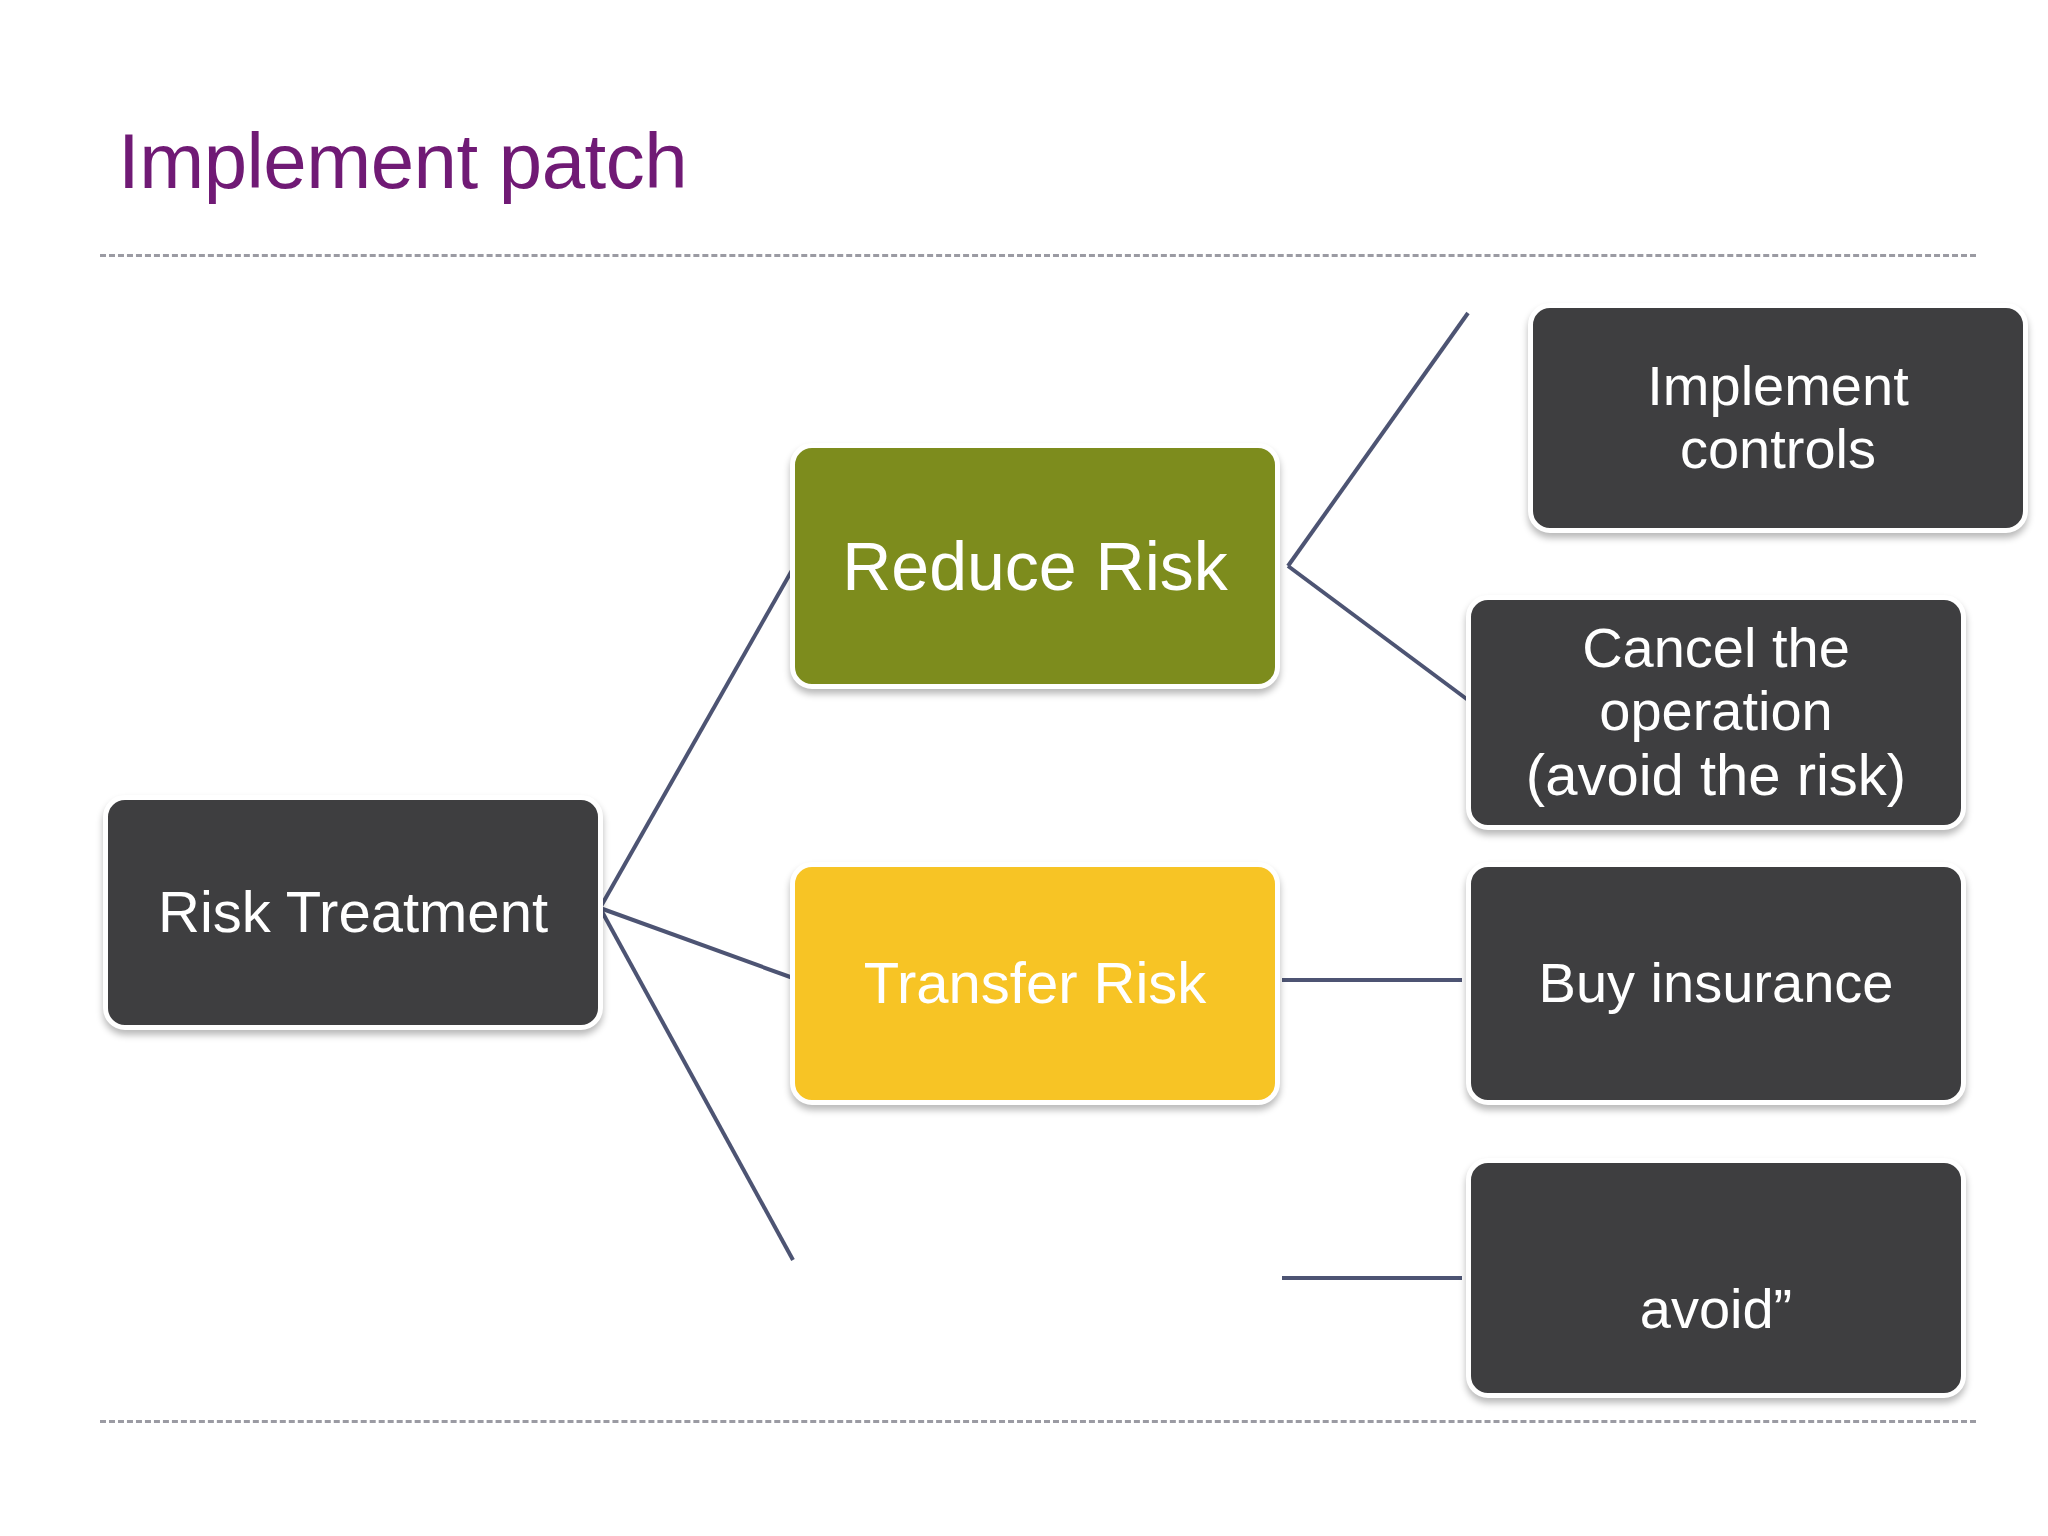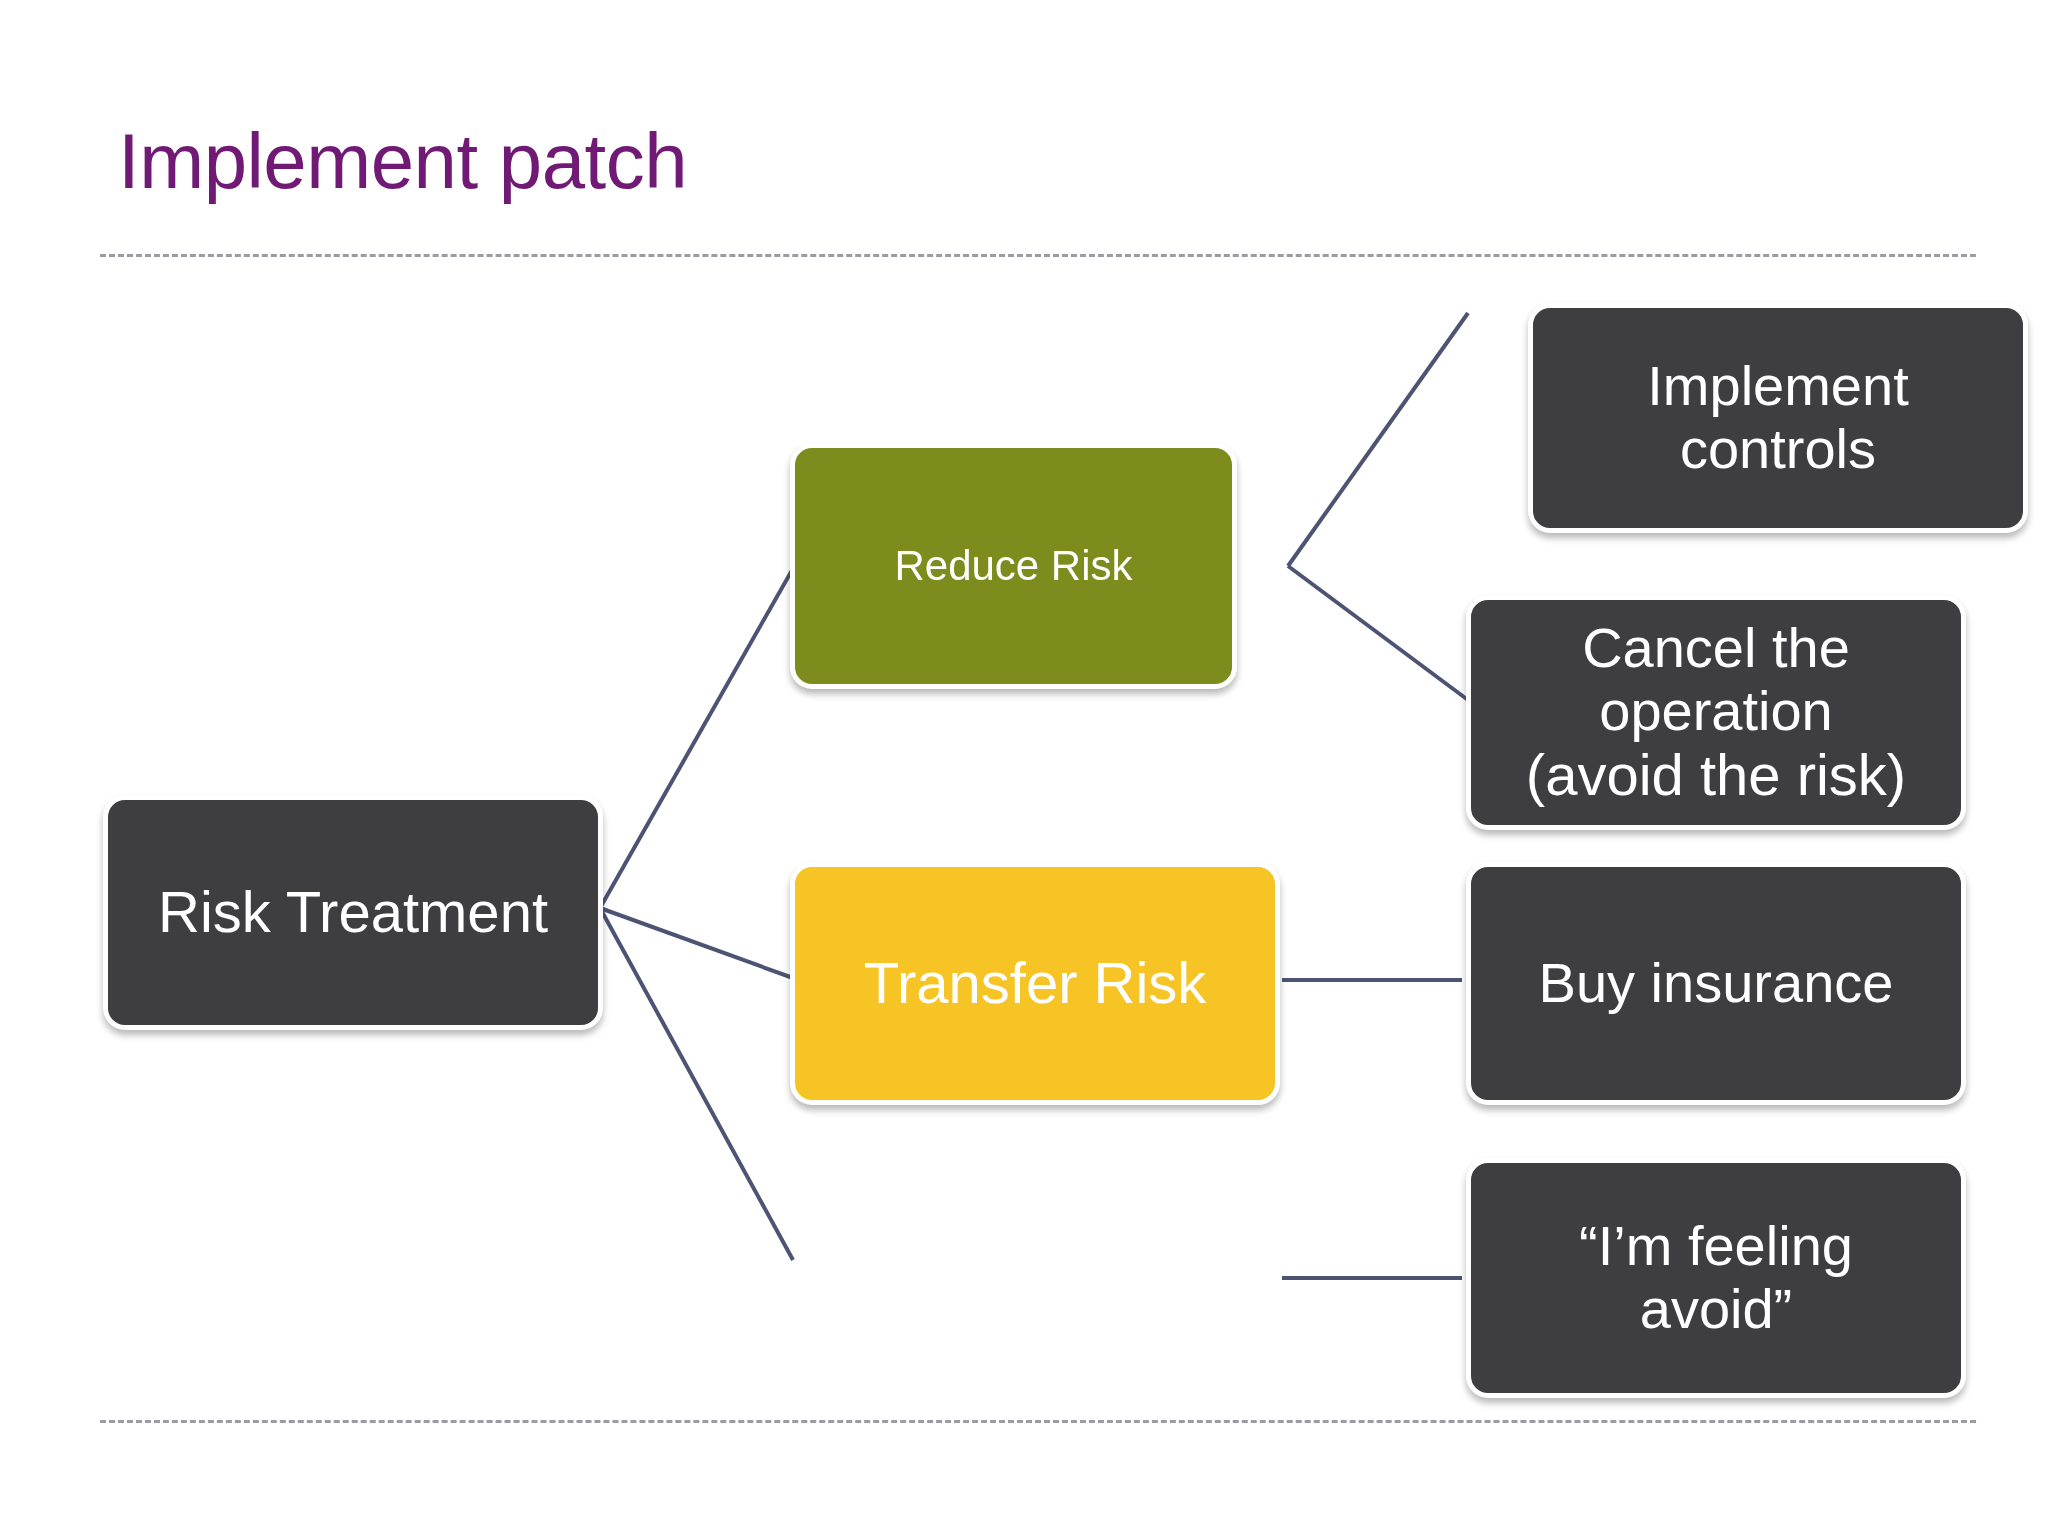--- a/index.html
+++ b/index.html
@@ -74,21 +74,21 @@
   .yellow { background: #f7c425; }
   .red    { background: #ce0a0a; }
 
   
   #node-root {
     left: 103px;  top: 795px;  width: 500px;  height: 235px;
     font-size: 58px;
   }
 
   
-  #node-reduce   { left: 790px; top: 443px;  width: 447px; height: 246px; font-size: 42px; }
+  #node-reduce   { left: 790px; top: 443px;  width: 490px; height: 246px; font-size: 68px; }
   #node-transfer { left: 790px; top: 862px;  width: 490px; height: 243px; font-size: 58px; }
   #node-accept   { left: 790px; top: 1158px; width: 490px; height: 240px; font-size: 58px; }
 
   
   #node-controls { left: 1528px; top: 303px;  width: 500px; height: 230px; font-size: 56px; }
   #node-cancel   { left: 1466px; top: 595px;  width: 500px; height: 235px; font-size: 56px; }
   #node-insure   { left: 1466px; top: 862px;  width: 500px; height: 243px; font-size: 56px; }
   #node-lucky    { left: 1466px; top: 1158px; width: 500px; height: 240px; font-size: 56px; }
 
   
@@ -144,18 +144,18 @@
       <span class="line3">(avoid the risk)</span>
     </span>
   </div>
 
   <div id="node-insure" class="node dark">
     <span class="label">Buy insurance</span>
   </div>
 
   <div id="node-lucky" class="node dark">
     <span class="label">
-      <span class="line1">“I’m feeling</span><br>
+      <br>
       <span class="line2">avoid”</span>
     </span>
   </div>
 
 </div>
 
 </body></html>

